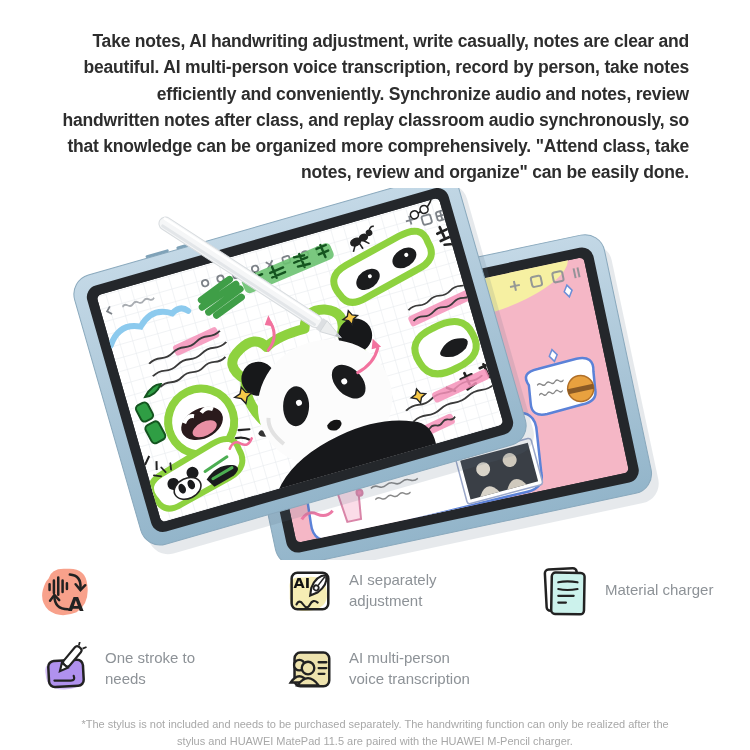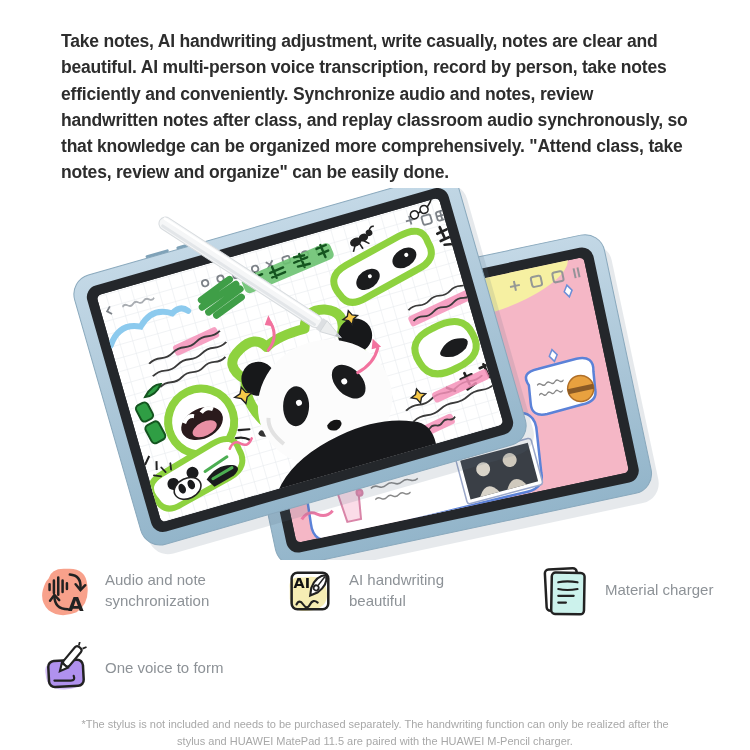--- a/index.html
+++ b/index.html
@@ -4,21 +4,21 @@
 <style>
   html,body{margin:0;padding:0;}
   body{
     width:750px;height:750px;background:#ffffff;
     font-family:"Liberation Sans","DejaVu Sans",sans-serif;
     position:relative;overflow:hidden;
   }
   .header{
     width:628px;margin:28px auto 0;
     font-size:17.5px;line-height:1.5;font-weight:bold;
-    color:#2d2d2d;text-align:left;letter-spacing:-0.2px;
+    color:#2d2d2d;text-align:right;letter-spacing:-0.2px;
   }
   .hero{position:relative;width:750px;height:372px;margin-top:2px;}
   .hero svg{display:block;}
   .features{
     display:grid;
     grid-template-columns:244px 256px 210px;
     row-gap:24px;
     padding:4px 30px 0 38px;
   }
   .feature{display:flex;align-items:center;gap:13px;}
@@ -308,36 +308,35 @@
       <path d="M11 15 Q14 4 29 5 Q49 3 51 21 Q54 41 40 50 Q23 57 11 48 Q2 39 5 27 Q7 19 11 15z" fill="#f8a18b"></path>
       <g stroke="#222" stroke-width="2.6" stroke-linecap="round" fill="none">
         <path d="M12 21 v6 M16.5 17 v13 M21 14 v18 M25.5 17 v12 M30 20 v6"></path>
         <path d="M33 11 q12 1 11 14"></path>
           <path d="M39 21 l5 6 5 -5"></path>
         <path d="M31 47 q-14 0 -14 -14"></path>
           <path d="M12.5 38 l4.5 -6 5 5.5"></path>
       </g>
       <text x="31" y="49" font-family="DejaVu Sans, sans-serif" font-size="21" font-weight="bold" fill="#222">A</text>
     </svg>
-    <div class="feature-label">Audio and note synchronization</div>
   </div>
 
   <div class="feature">
     <svg class="icon" viewBox="0 0 56 56">
       <path d="M8 26 Q6 12 22 14 Q44 10 46 26 Q50 44 32 48 Q10 52 8 36z" fill="#f6edb4"></path>
       <rect x="10" y="9" width="38" height="38" rx="6" fill="none" stroke="#222" stroke-width="2.6"></rect>
       <text x="12" y="25" font-family="DejaVu Sans, sans-serif" font-size="15" font-weight="bold" fill="#111">AI</text>
       <g transform="rotate(38 36 24)">
         <path d="M36 8 q8 7 4 20 l-4 7 -4 -7 q-4 -13 4 -20z" fill="#fff" stroke="#222" stroke-width="2.2"></path>
         <circle cx="36" cy="25" r="2.6" fill="none" stroke="#222" stroke-width="1.8"></circle>
         <path d="M36 10 v12" stroke="#222" stroke-width="1.6"></path>
       </g>
       <path d="M15 42 q3 -6 7 0 t7 0 t8 -2" stroke="#222" stroke-width="2.2" fill="none" stroke-linecap="round"></path>
     </svg>
-    <div class="feature-label">AI handwriting beautiful</div>
+    <div class="feature-label">AI separately adjustment</div>
   </div>
 
 
   <div class="feature">
     <svg class="icon" viewBox="0 0 56 56">
       <rect x="8" y="5" width="33" height="43" rx="4" fill="#fff" stroke="#222" stroke-width="2.6" transform="rotate(-3 24 26)"></rect>
       <rect x="14" y="9" width="34" height="43" rx="4" fill="#ccf2ec" stroke="#222" stroke-width="2.6" transform="rotate(1 31 30)"></rect>
       <g stroke="#222" stroke-width="2.2" stroke-linecap="round" fill="none">
         <path d="M21 19 q9 -2 20 0"></path>
           <path d="M21 26 q9 2 20 0"></path>
@@ -352,19 +351,34 @@
     <svg class="icon" viewBox="0 0 56 56">
       <path d="M8 34 Q5 20 20 22 Q44 18 47 32 Q50 48 30 49 Q9 51 8 34z" fill="#d7c2f8"></path>
       <rect x="11" y="19" width="36" height="27" rx="6" fill="#b091ee" stroke="#222" stroke-width="2.6" transform="rotate(-3 29 32)"></rect>
       <path d="M17 40 h17 q5 0 3 -5" stroke="#222" stroke-width="2.2" fill="none" stroke-linecap="round"></path>
       <g transform="rotate(40 33 18)">
         <rect x="29" y="2" width="8" height="24" rx="3" fill="#fff" stroke="#222" stroke-width="2.2"></rect>
         <path d="M29 26 l4 8 4 -8z" fill="#fff" stroke="#222" stroke-width="2.2"></path>
         <path d="M31 1 l-2 -4 M36 1 l2 -4" stroke="#222" stroke-width="1.8"></path>
       </g>
     </svg>
-    <div class="feature-label">One voice to form</div>
-  </div>
-
+    <div class="feature-label">One stroke to needs</div>
+  </div>
+
+  <div class="feature">
+    <svg class="icon" viewBox="0 0 56 56">
+      <rect x="13" y="11" width="36" height="35" rx="6" fill="#eee3ae" stroke="#222" stroke-width="2.6"></rect>
+      <g fill="#eee3ae" stroke="#222" stroke-width="2.4">
+        <circle cx="18" cy="24" r="5.5"></circle>
+        <path d="M9 42 q9 -13 18 0z"></path>
+        <circle cx="27" cy="27" r="6.5"></circle>
+        <path d="M16 45 q11 -15 22 0z"></path>
+      </g>
+      <g stroke="#222" stroke-width="2.4" stroke-linecap="round">
+        <path d="M38 21 h8 M38 27 h8 M38 33 h6"></path>
+      </g>
+    </svg>
+    <div class="feature-label">AI multi-person voice transcription</div>
+  </div>
 
 </div>
 
 <p class="footer">*The stylus is not included and needs to be purchased separately. The handwriting function can only be realized after the stylus and HUAWEI MatePad 11.5 are paired with the HUAWEI M-Pencil charger.</p>
 
 </body></html>

